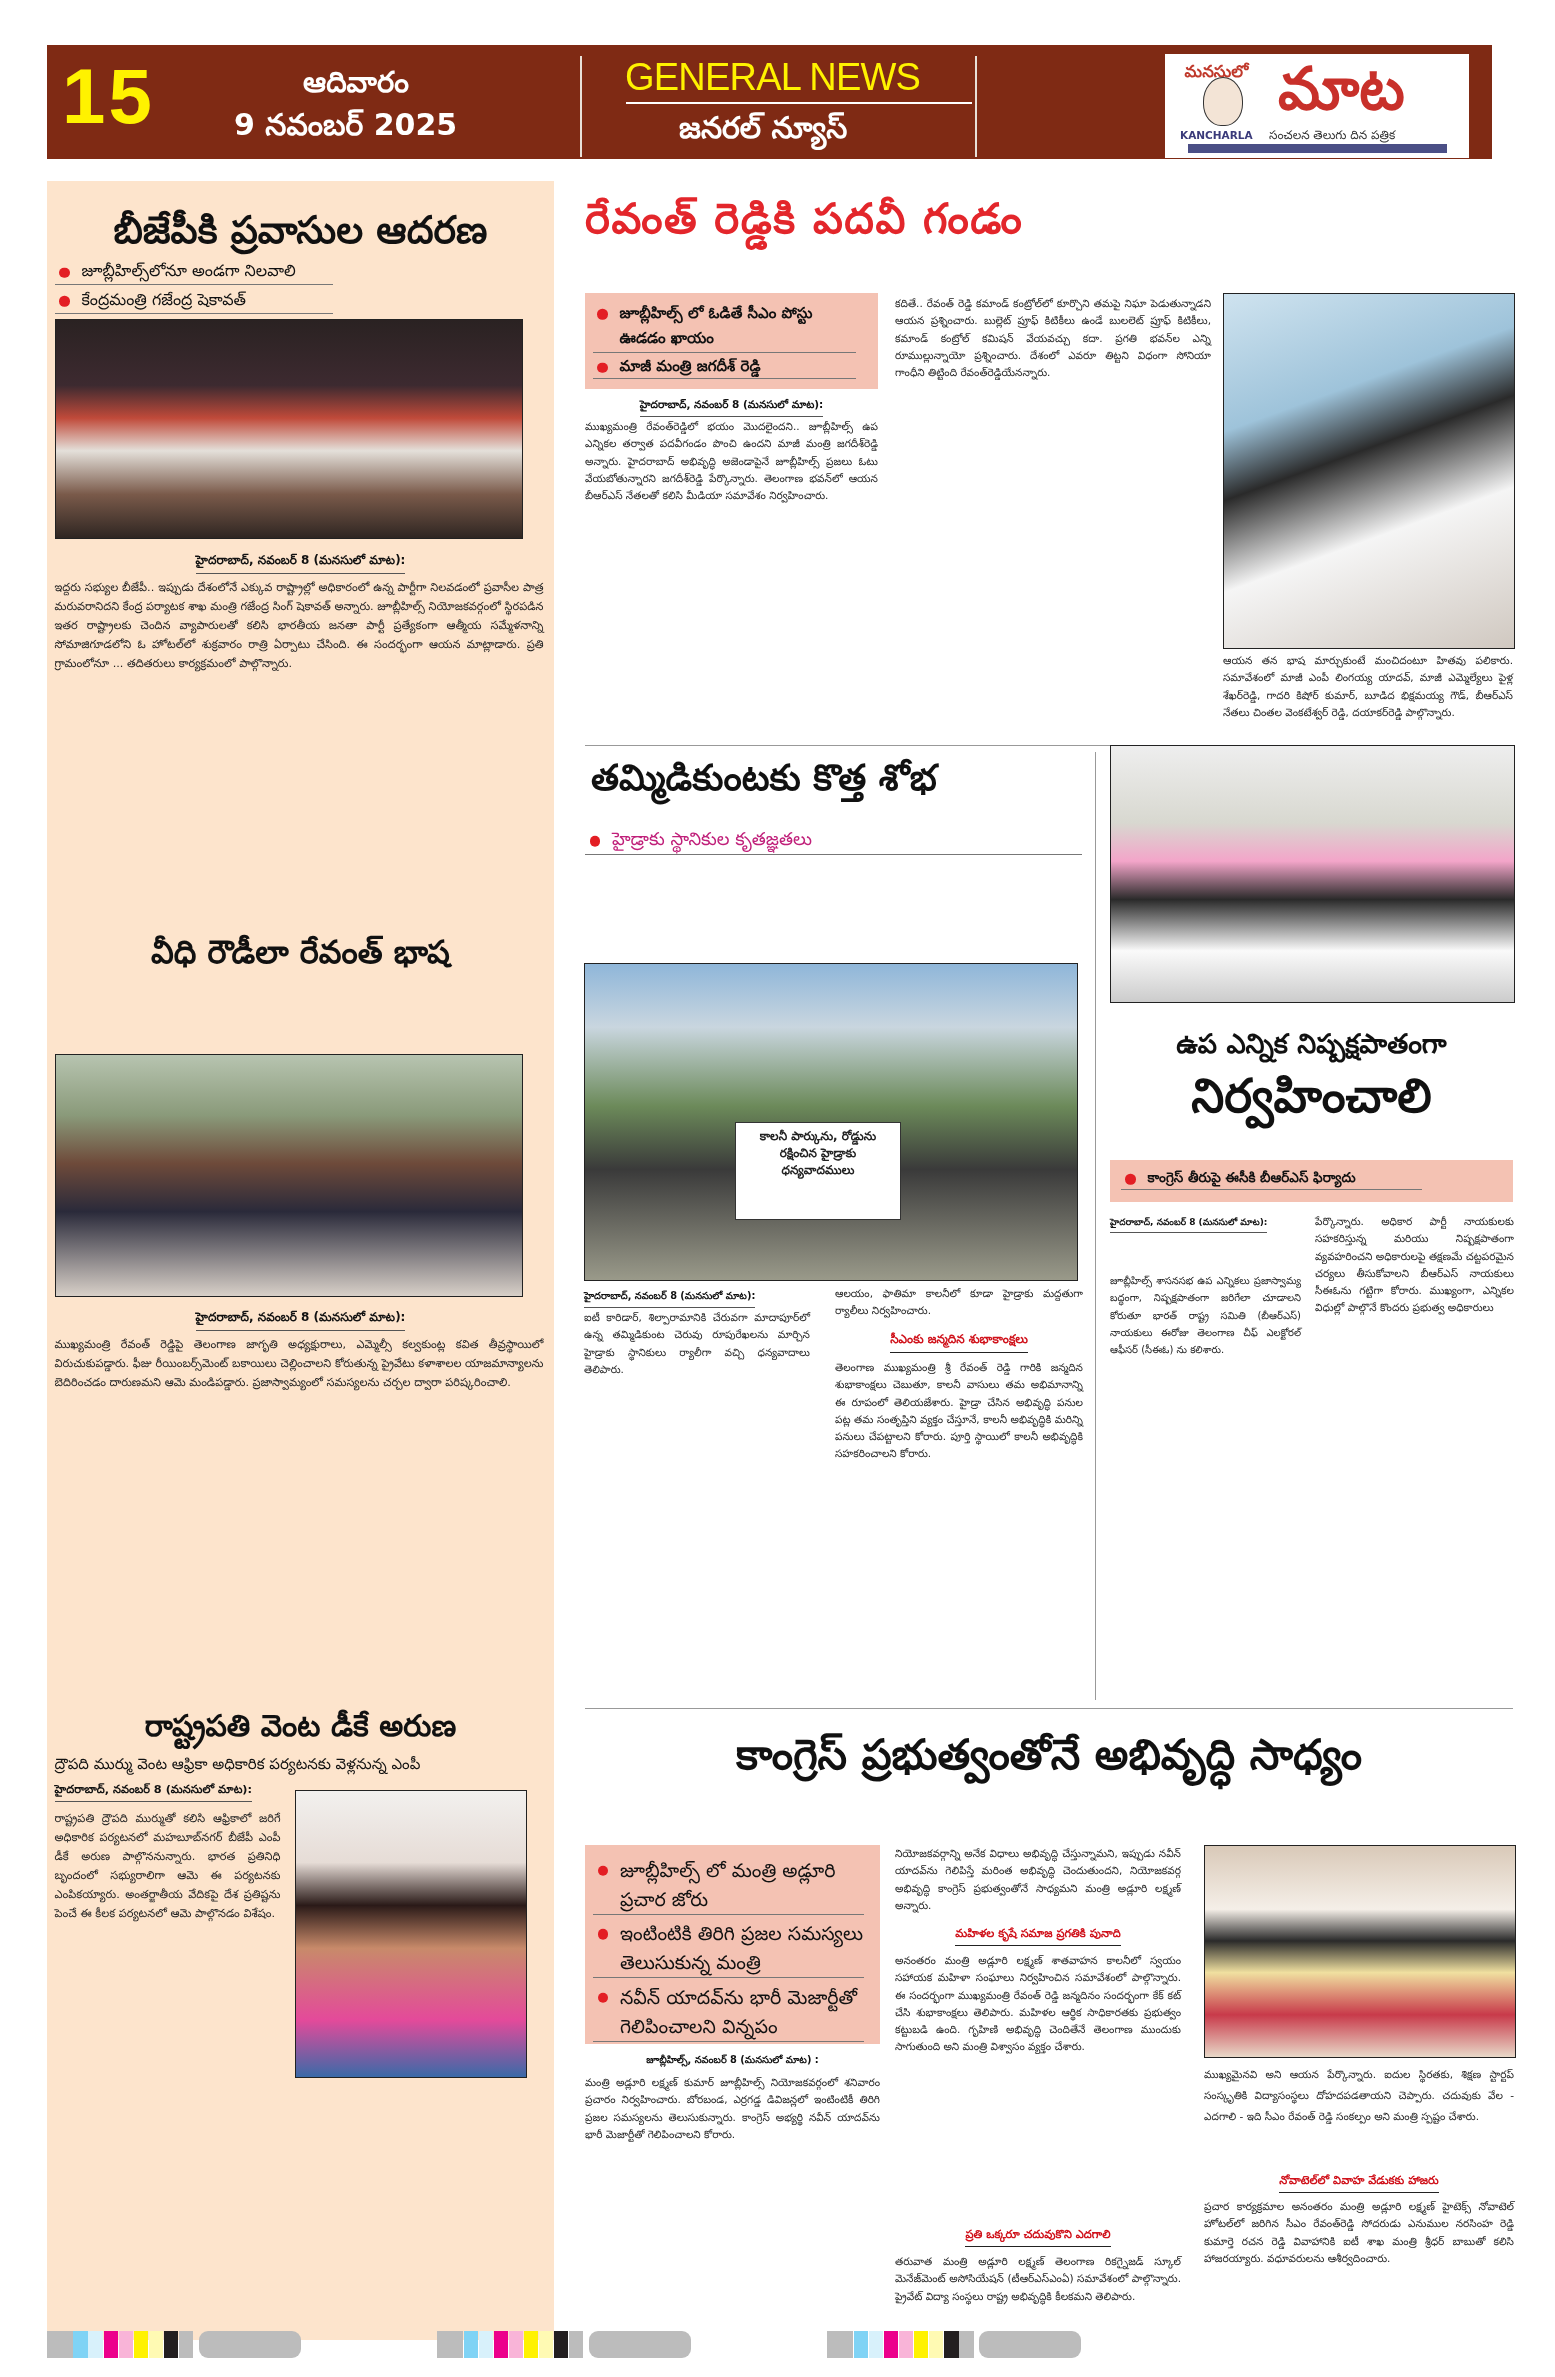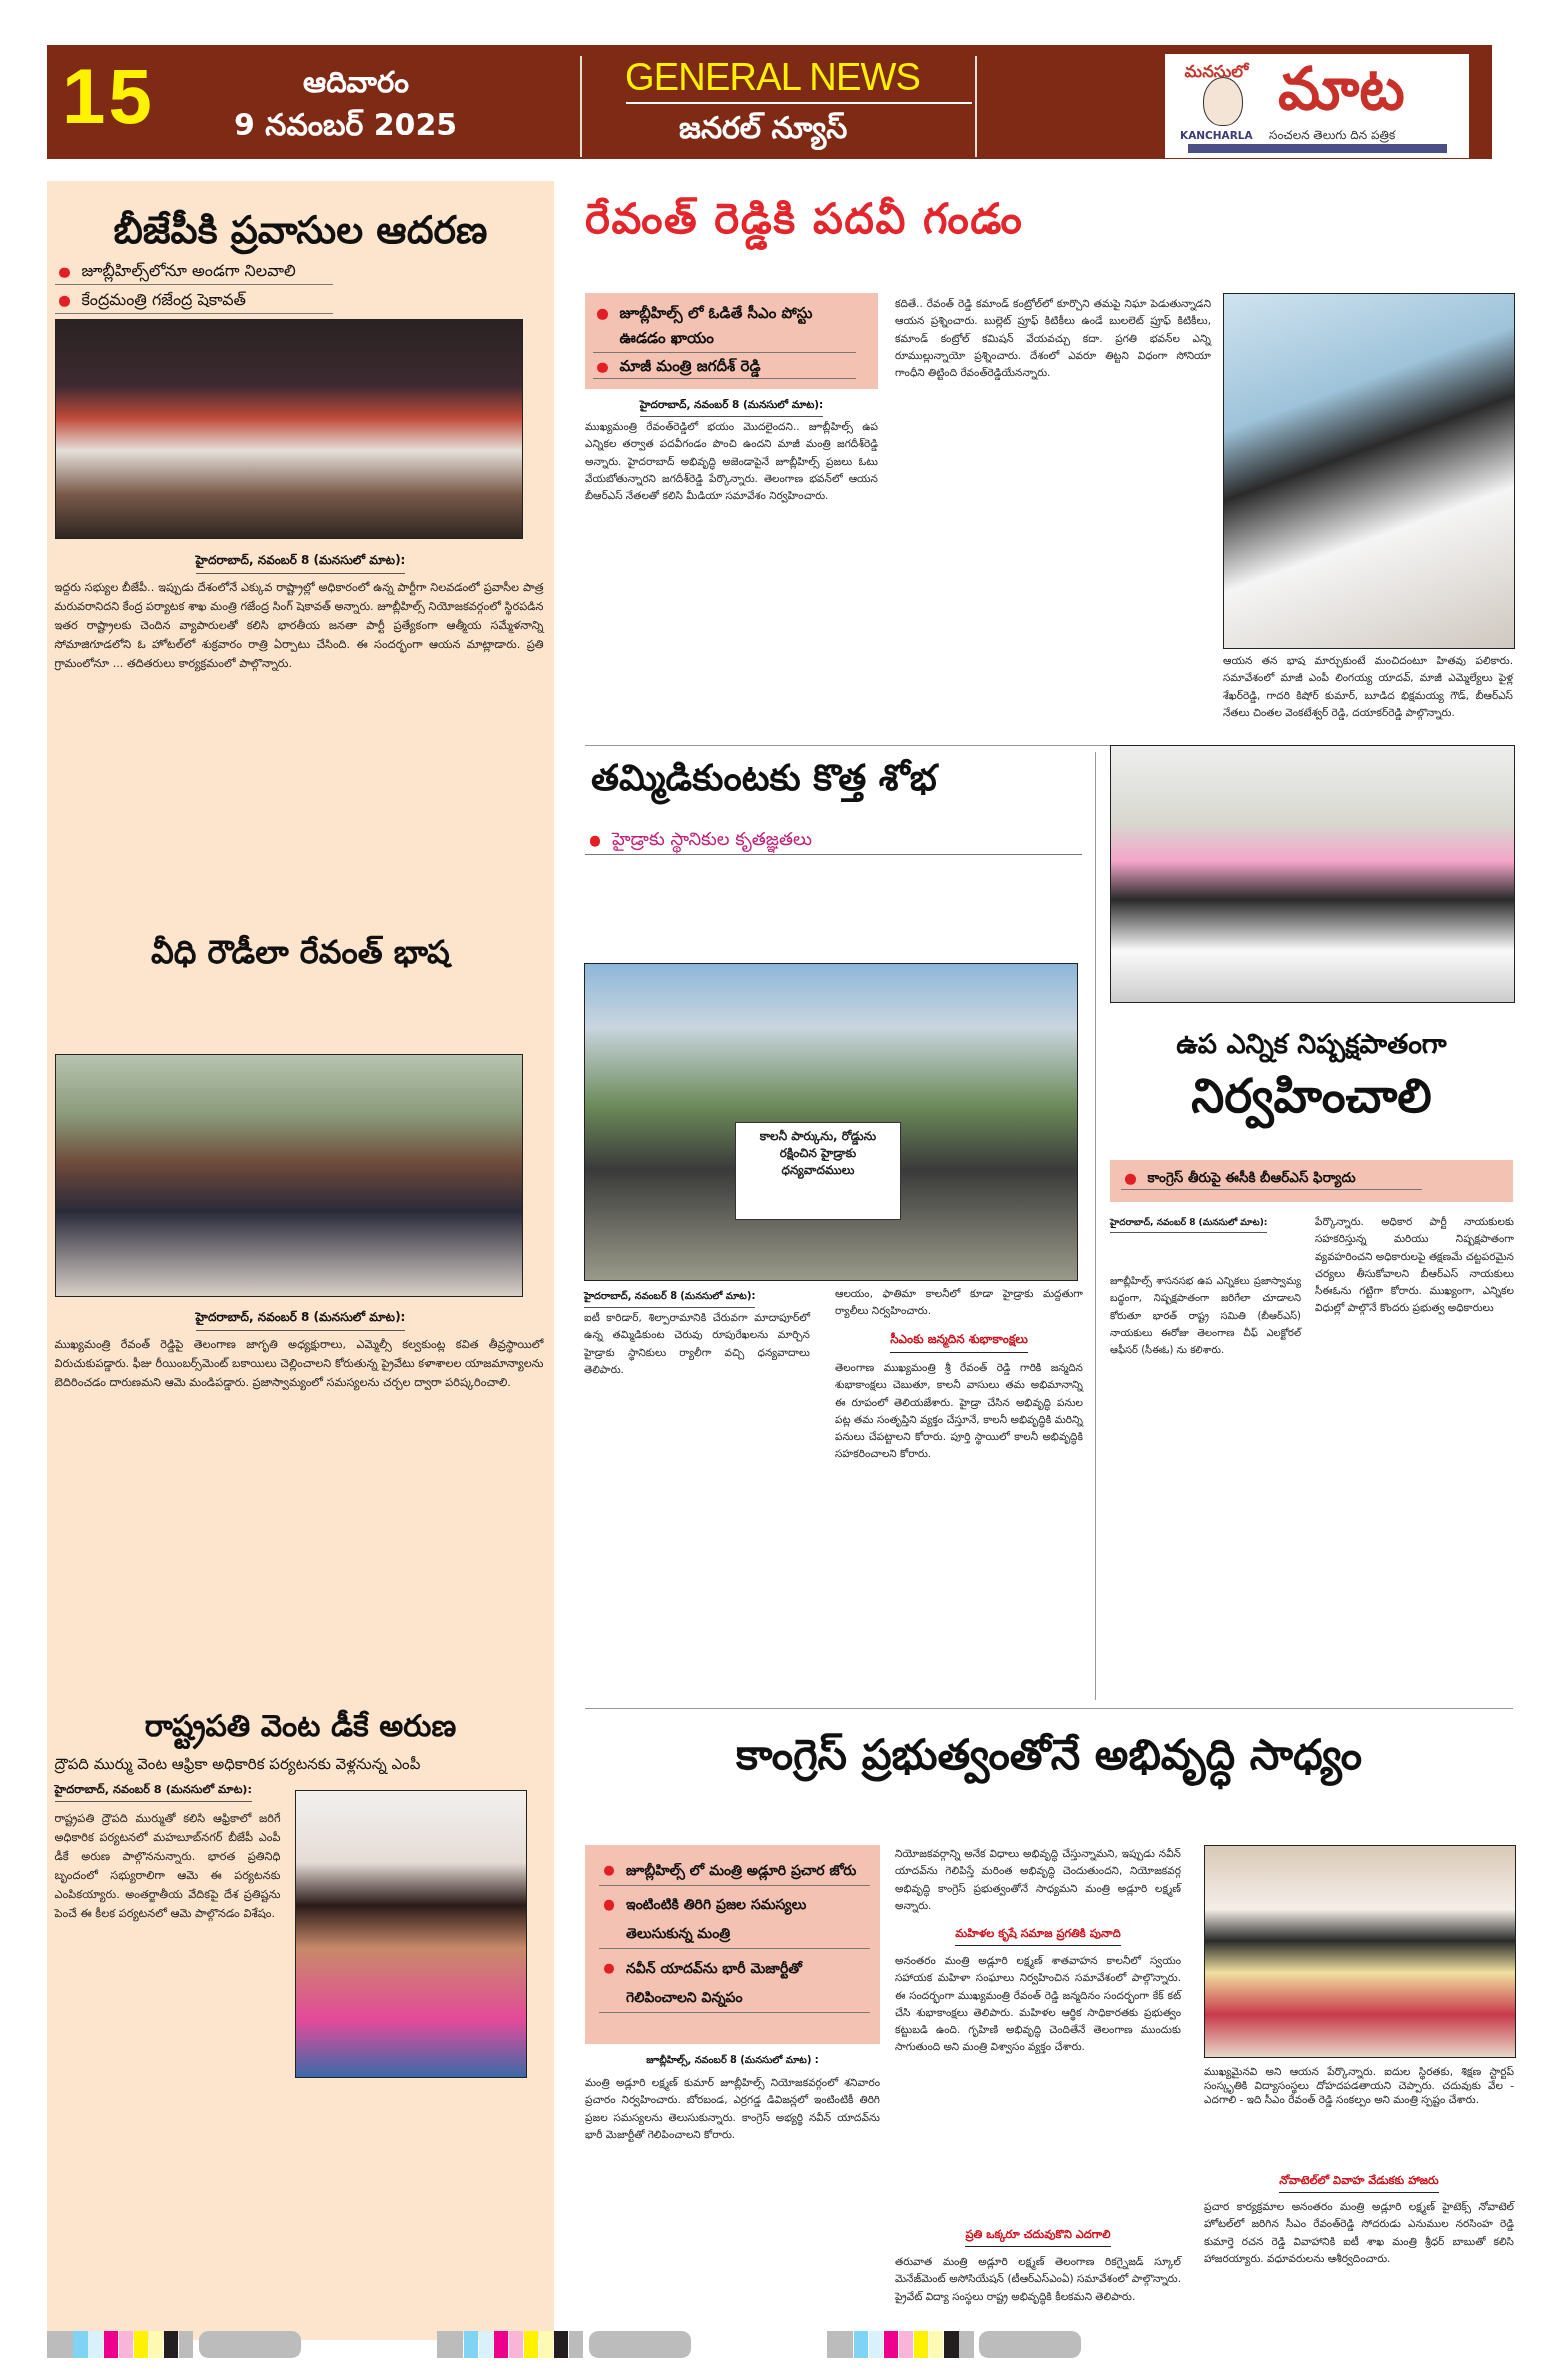--- a/index.html
+++ b/index.html
@@ -135,41 +135,41 @@
 </div>
 <div class="abs" style="left:1110px;top:1214px;width:196px;">
   <span class="byline" style="font-size:9px;">హైదరాబాద్, నవంబర్ 8 (మనసులో మాట):</span>
 </div>
 <div class="abs body" style="left:1110px;top:1272px;width:191px;font-size:10px;line-height:17.3px;">జూబ్లీహిల్స్ శాసనసభ ఉప ఎన్నికలు ప్రజాస్వామ్య బద్ధంగా, నిష్పక్షపాతంగా జరిగేలా చూడాలని కోరుతూ భారత్ రాష్ట్ర సమితి (బీఆర్ఎస్) నాయకులు ఈరోజు తెలంగాణ చీఫ్ ఎలక్టోరల్ ఆఫీసర్ (సీఈఓ) ను కలిశారు.</div>
 <div class="abs body" style="left:1315px;top:1213px;width:199px;font-size:10.5px;line-height:17.3px;">పేర్కొన్నారు. అధికార పార్టీ నాయకులకు సహకరిస్తున్న మరియు నిష్పక్షపాతంగా వ్యవహరించని అధికారులపై తక్షణమే చట్టపరమైన చర్యలు తీసుకోవాలని బీఆర్ఎస్ నాయకులు సీఈఓను గట్టిగా కోరారు. ముఖ్యంగా, ఎన్నికల విధుల్లో పాల్గొనే కొందరు ప్రభుత్వ అధికారులు</div>
 <div class="abs" style="left:585px;top:1708px;width:928px;height:0.8px;background:#999;"></div>
 
 <div class="abs" style="left:585px;top:1730px;width:928px;text-align:center;font-size:42px;font-weight:bold;">కాంగ్రెస్ ప్రభుత్వంతోనే అభివృద్ధి సాధ్యం</div>
 <div class="abs pinkbox" style="left:585px;top:1845px;width:295px;height:199px;">
-  <ul class="bullets abs" style="left:14px;top:10.5px;width:271px;font-size:14px;font-weight:bold;">
+  <ul class="bullets abs" style="left:8px;top:10.5px;width:271px;font-size:19px;font-weight:normal;">
     <li style="line-height:29px;"><span class="dot" style="top:15px;"></span><span>జూబ్లీహిల్స్ లో మంత్రి అడ్లూరి ప్రచార జోరు</span></li>
     <li style="line-height:29px;"><span class="dot" style="top:15px;"></span><span>ఇంటింటికి తిరిగి ప్రజల సమస్యలు తెలుసుకున్న మంత్రి</span></li>
     <li style="line-height:29px;"><span class="dot" style="top:15px;"></span><span>నవీన్ యాదవ్‌ను భారీ మెజార్టీతో గెలిపించాలని విన్నపం</span></li>
   </ul>
 </div>
 <div class="abs" style="left:585px;top:2052px;width:295px;text-align:center;">
   <span class="byline" style="font-size:9.8px;border-bottom:none;">జూబ్లీహిల్స్, నవంబర్ 8 (మనసులో మాట) :</span>
 </div>
 <div class="abs body" style="left:585px;top:2074px;width:295px;font-size:10.5px;line-height:17.3px;">మంత్రి అడ్లూరి లక్ష్మణ్ కుమార్ జూబ్లీహిల్స్ నియోజకవర్గంలో శనివారం ప్రచారం నిర్వహించారు. బోరబండ, ఎర్రగడ్డ డివిజన్లలో ఇంటింటికీ తిరిగి ప్రజల సమస్యలను తెలుసుకున్నారు. కాంగ్రెస్ అభ్యర్థి నవీన్ యాదవ్‌ను భారీ మెజార్టీతో గెలిపించాలని కోరారు.</div>
 <div class="abs body" style="left:895px;top:1845px;width:286px;font-size:10.5px;line-height:17.3px;">నియోజకవర్గాన్ని అనేక విధాలు అభివృద్ధి చేస్తున్నామని, ఇప్పుడు నవీన్ యాదవ్‌ను గెలిపిస్తే మరింత అభివృద్ధి చెందుతుందని, నియోజకవర్గ అభివృద్ధి కాంగ్రెస్ ప్రభుత్వంతోనే సాధ్యమని మంత్రి అడ్లూరి లక్ష్మణ్ అన్నారు.</div>
 <div class="abs" style="left:895px;top:1926px;width:286px;text-align:center;">
   <span class="subhead-red" style="font-size:11.3px;">మహిళల కృషే సమాజ ప్రగతికి పునాది</span>
 </div>
 <div class="abs body" style="left:895px;top:1952px;width:286px;font-size:10.5px;line-height:17.3px;">అనంతరం మంత్రి అడ్లూరి లక్ష్మణ్ శాతవాహన కాలనీలో స్వయం సహాయక మహిళా సంఘాలు నిర్వహించిన సమావేశంలో పాల్గొన్నారు. ఈ సందర్భంగా ముఖ్యమంత్రి రేవంత్ రెడ్డి జన్మదినం సందర్భంగా కేక్ కట్ చేసి శుభాకాంక్షలు తెలిపారు. మహిళల ఆర్థిక సాధికారతకు ప్రభుత్వం కట్టుబడి ఉంది. గృహిణి అభివృద్ధి చెందితేనే తెలంగాణ ముందుకు సాగుతుంది అని మంత్రి విశ్వాసం వ్యక్తం చేశారు.</div>
 <div class="abs" style="left:895px;top:2227px;width:286px;text-align:center;">
   <span class="subhead-red" style="font-size:11.3px;">ప్రతి ఒక్కరూ చదువుకొని ఎదగాలి</span>
 </div>
 <div class="abs body" style="left:895px;top:2253px;width:286px;font-size:10.5px;line-height:17.3px;">తరువాత మంత్రి అడ్లూరి లక్ష్మణ్ తెలంగాణ రికగ్నైజడ్ స్కూల్ మెనేజ్‌మెంట్ అసోసియేషన్ (టీఆర్ఎస్ఎంఏ) సమావేశంలో పాల్గొన్నారు. ప్రైవేట్ విద్యా సంస్థలు రాష్ట్ర అభివృద్ధికి కీలకమని తెలిపారు.</div>
 <div class="abs photo" style="left:1204px;top:1845px;width:310px;height:211px;background:linear-gradient(180deg,#d9c9b8 0%,#f5efe8 30%,#2a2a2a 45%,#f0e0a0 60%,#c83a4a 80%,#e8d8c8 100%);"></div>
-<div class="abs body" style="left:1204px;top:2064px;width:310px;font-size:10.5px;line-height:14px;">ముఖ్యమైనవి అని ఆయన పేర్కొన్నారు. ఐదుల స్థిరతకు, శిక్షణ స్టార్టప్ సంస్కృతికి విద్యాసంస్థలు దోహదపడతాయని చెప్పారు. చదువుకు వేల - ఎదగాలి - ఇది సీఎం రేవంత్ రెడ్డి సంకల్పం అని మంత్రి స్పష్టం చేశారు.</div>
+<div class="abs body" style="left:1204px;top:2064px;width:310px;font-size:10.5px;line-height:21px;">ముఖ్యమైనవి అని ఆయన పేర్కొన్నారు. ఐదుల స్థిరతకు, శిక్షణ స్టార్టప్ సంస్కృతికి విద్యాసంస్థలు దోహదపడతాయని చెప్పారు. చదువుకు వేల - ఎదగాలి - ఇది సీఎం రేవంత్ రెడ్డి సంకల్పం అని మంత్రి స్పష్టం చేశారు.</div>
 <div class="abs" style="left:1204px;top:2173px;width:310px;text-align:center;">
   <span class="subhead-red" style="font-size:11.3px;">నోవాటెల్‌లో వివాహ వేడుకకు హాజరు</span>
 </div>
 <div class="abs body" style="left:1204px;top:2198px;width:310px;font-size:10.5px;line-height:17.3px;">ప్రచార కార్యక్రమాల అనంతరం మంత్రి అడ్లూరి లక్ష్మణ్ హైటెక్స్ నోవాటెల్ హోటల్‌లో జరిగిన సీఎం రేవంత్‌రెడ్డి సోదరుడు ఎనుముల నరసింహ రెడ్డి కుమార్తె రచన రెడ్డి వివాహానికి ఐటీ శాఖ మంత్రి శ్రీధర్ బాబుతో కలిసి హాజరయ్యారు. వధూవరులను ఆశీర్వదించారు.</div>
 
 <div id="colorstrip" class="abs">
     <div style="width: 25.6px; height: 27px; background: rgb(188, 188, 188); margin-right: 0.8px;"></div>
     <div style="width: 14.3px; height: 27px; background: rgb(127, 211, 245); margin-right: 0.8px;"></div>
     <div style="width: 14.3px; height: 27px; background: rgb(216, 241, 251); margin-right: 0.8px;"></div>
     <div style="width: 14.3px; height: 27px; background: rgb(236, 0, 140); margin-right: 0.8px;"></div>

